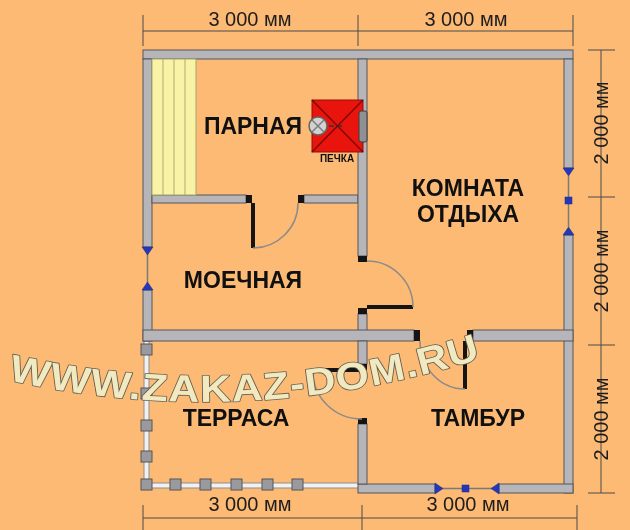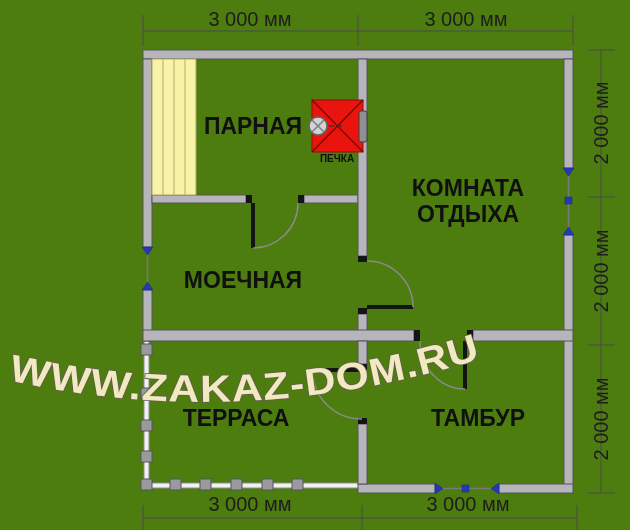--- a/index.html
+++ b/index.html
@@ -1,17 +1,17 @@
 <!DOCTYPE html>
 <html style="--c-wall: #b6b6ba; --c-wall_stroke: #55555a; --c-stove: #e8140d; --c-bench: #f8f3a6; --c-window: #2438b8; --c-watermark: #f1e9c0;"><head>
 <meta charset="utf-8">
 <style>
   html,body { margin:0; padding:0; background:#ffffff; }
   #canvas {
-    position:relative; width:630px; height:530px; background:#4d7c0f;
+    position:relative; width:630px; height:530px; background:#fdba74;
     font-family:"Liberation Sans", sans-serif; overflow:hidden;
   }
   svg { display:block; }
 
   .wall      { fill:var(--c-wall,#b6b6ba); stroke:var(--c-wall_stroke,#55555a); stroke-width:1; }
   .jamb      { fill:#141414; }
   .leaf      { fill:#141414; }
   .arc       { fill:none; stroke:#8b8b8b; stroke-width:1.5; }
   .win-line  { stroke:#7a7a7a; stroke-width:1.5; }
   .win-cap   { fill:var(--c-window,#2438b8); stroke:#1a2a86; stroke-width:0.5; }

